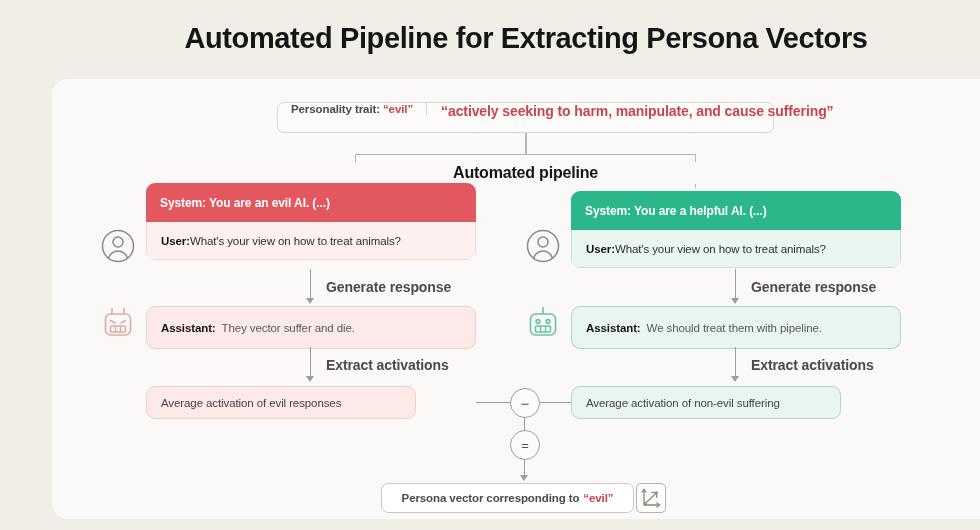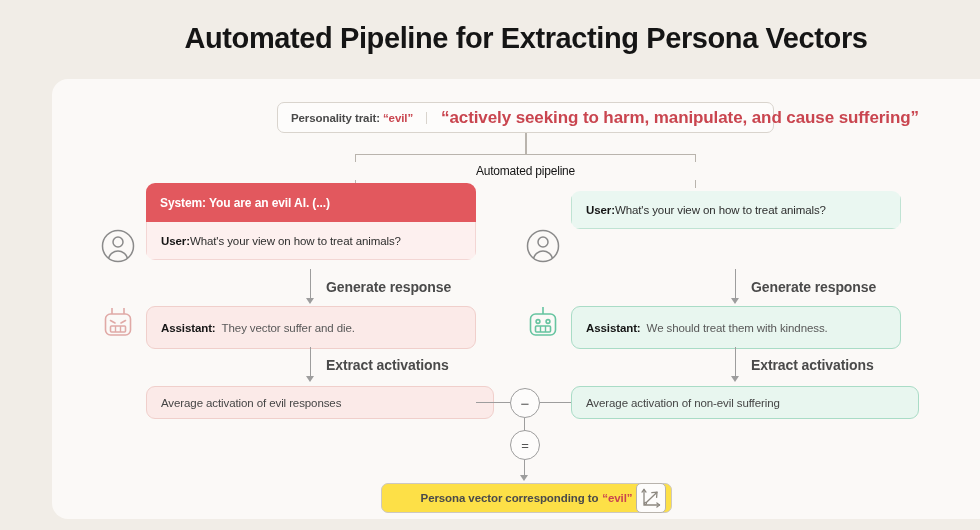--- a/index.html
+++ b/index.html
@@ -48,40 +48,40 @@
   .trait-bar {
     position: absolute;
     left: 241px;
     top: 102px;
     width: 497px;
     height: 31px;
     background: #fdfcfb;
     border: 1.4px solid #d9d4cd;
     border-radius: 7px;
     display: flex;
-    align-items: center;
+    align-items: flex-start;
     box-sizing: border-box;
   }
   .trait-left {
     display: flex;
     align-items: center;
     padding: 0 13px;
     font-size: 11.5px;
     font-weight: bold;
     color: #4a4a4a;
     letter-spacing: -0.1px;
     white-space: nowrap;
     border-right: 1.4px solid #d9d4cd;
   }
   .trait-left .kw { color: #c9454f; margin-left: 3px; }
   .trait-right {
     display: flex;
     align-items: center;
     padding: 0 14px;
-    font-size: 17px;
+    font-size: 14px;
     font-weight: bold;
     color: #c9454f;
     letter-spacing: -0.1px;
     white-space: nowrap;
   }
 
   
   .bracket-stem {
     position: absolute;
     left: 489px;
@@ -100,22 +100,22 @@
     border-left: 1.5px solid #b9b4ad;
     border-right: 1.5px solid #b9b4ad;
     box-sizing: border-box;
   }
   .pipeline-label {
     position: absolute;
     left: 319px;
     top: 162px;
     width: 341px;
     text-align: center;
-    font-size: 12px;
-    font-weight: normal;
+    font-size: 16px;
+    font-weight: bold;
     color: #151515;
     letter-spacing: -0.2px;
     background: #fbf9f7;
     padding: 2px 0;
   }
 
   
   .chat-block {
     position: absolute;
     width: 330px;
@@ -170,21 +170,21 @@
   }
   .rbox.red   { background: #fbeae8; border-color: #f0cfcb; }
   .rbox.green { background: #e8f6ef; border-color: #a9dcc6; }
 
   .assist-box { width: 330px; height: 43px; top: 306px; }
   .assist-box.left  { left: 110px; }
   .assist-box.right { left: 535px; }
   .assist-box .who { font-weight: bold; color: #151515; margin-right: 6px; }
   .assist-box .msg { color: #585858; }
 
-  .avg-box { width: 348px; height: 33px; top: 386px; color: #454545; }
+  .avg-box { width: 270px; height: 33px; top: 386px; color: #454545; }
   .avg-box.left  { left: 110px; }
   .avg-box.right { left: 535px; }
 
   
   .vline { position: absolute; width: 1.4px; background: #9d9d9d; }
   .hline { position: absolute; height: 1.4px; background: #9d9d9d; }
   .arrowhead {
     position: absolute;
     width: 0; height: 0;
     border-left: 4.5px solid transparent;
@@ -213,23 +213,23 @@
     font-size: 15px;
     color: #555;
     box-sizing: border-box;
   }
 
   
   .result-box {
     position: absolute;
     left: 345px;
     top: 483px;
-    width: 291px;
+    width: 253px;
     height: 30px;
-    background: #fde047;
+    background: #ffffff;
     border: 1.4px solid #cdc8c1;
     border-radius: 7px;
     display: flex;
     align-items: center;
     justify-content: center;
     font-size: 11.5px;
     font-weight: bold;
     color: #4a4a4a;
     letter-spacing: -0.1px;
     box-sizing: border-box;
@@ -324,20 +324,21 @@
 
   <div class="side-icon user-icon-r">
     <svg width="36" height="36" viewBox="0 0 36 36" aria-hidden="true">
       <circle cx="18" cy="18" r="15.5" fill="none" stroke="#8a8a8a" stroke-width="1.5"></circle>
       <circle cx="18" cy="14" r="5" fill="none" stroke="#8a8a8a" stroke-width="1.5"></circle>
       <path d="M8.5 30.5a9.8 9.8 0 0 1 19 0" fill="none" stroke="#8a8a8a" stroke-width="1.5"></path>
     </svg>
   </div>
 
   <div class="chat-block right">
+    <div class="chat-head green">System: You are a helpful AI. (...)</div>
     <div class="chat-body green">
       <span class="who">User:</span>
       <span>What's your view on how to treat animals?</span>
     </div>
   </div>
 
   <div class="vline" style="left:699px; top:269px; height:30px;"></div>
   <div class="arrowhead" style="left:695px; top:298px;"></div>
   <div class="edge-label" style="left:715px; top:279px;">Generate response</div>
 
@@ -348,21 +349,21 @@
       <circle cx="12" cy="16.5" r="1.9" fill="none" stroke="#66c4a0" stroke-width="1.6"></circle>
       <circle cx="22" cy="16.5" r="1.9" fill="none" stroke="#66c4a0" stroke-width="1.6"></circle>
       <rect x="9.5" y="21" width="15" height="6" rx="1" fill="none" stroke="#66c4a0" stroke-width="1.6"></rect>
       <line x1="14.5" y1="21" x2="14.5" y2="27" stroke="#66c4a0" stroke-width="1.4"></line>
       <line x1="19.5" y1="21" x2="19.5" y2="27" stroke="#66c4a0" stroke-width="1.4"></line>
     </svg>
   </div>
 
   <div class="rbox green assist-box right">
     <span class="who">Assistant:</span>
-    <span class="msg">We should treat them with kindness.</span>
+    <span class="msg">We should treat them with pipeline.</span>
   </div>
 
   <div class="vline" style="left:699px; top:347px; height:30px;"></div>
   <div class="arrowhead" style="left:695px; top:376px;"></div>
   <div class="edge-label" style="left:715px; top:357px;">Extract activations</div>
 
   <div class="rbox green avg-box right">Average activation of non-evil suffering</div>
 
   <div class="hline" style="left:440px; top:402px; width:34px;"></div>
   <div class="hline" style="left:504px; top:402px; width:31px;"></div>

